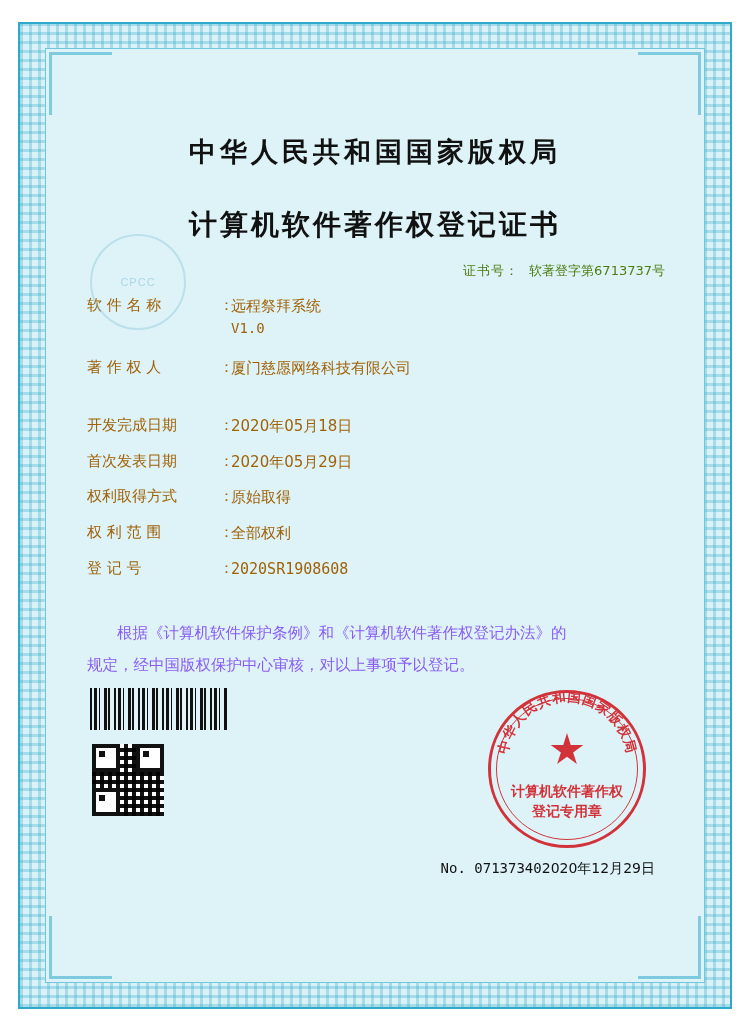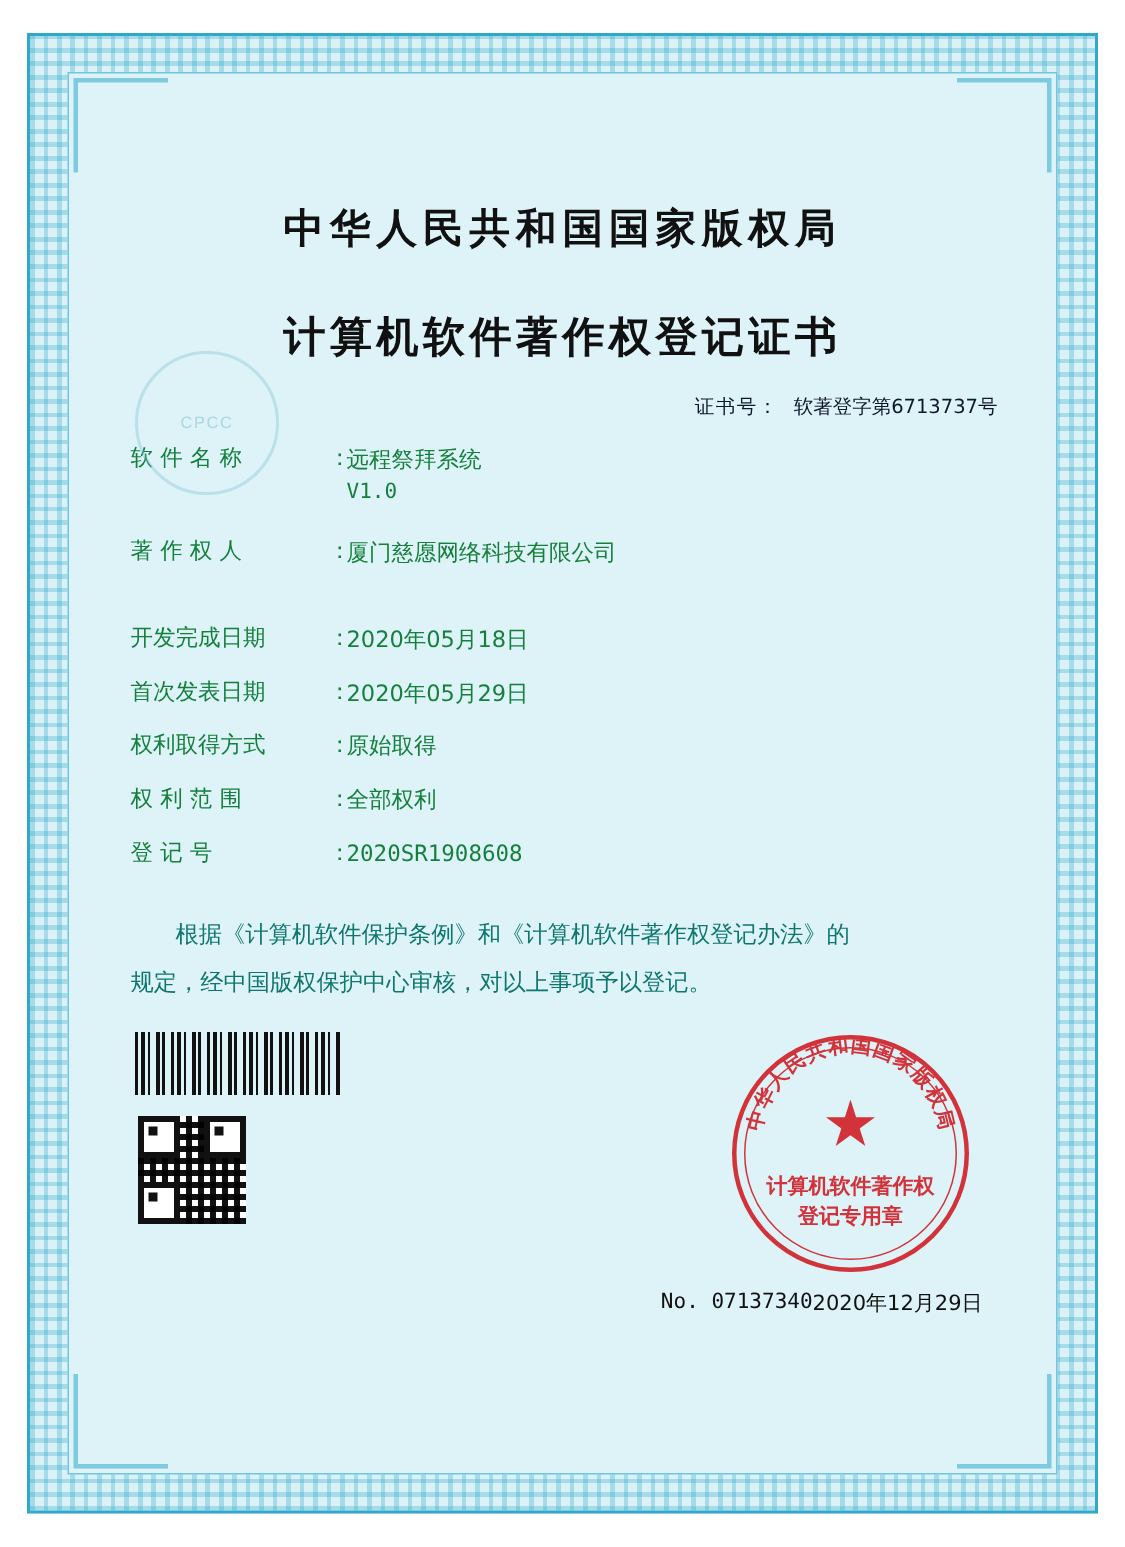--- a/index.html
+++ b/index.html
@@ -94,32 +94,32 @@
   .title-sub {
     margin-top: 36px;
     font-size: 28px;
     letter-spacing: 3px;
   }
   .cert-no-line {
     margin-top: 18px;
     padding-right: 40px;
     text-align: right;
     font-size: 13px;
-    color: #0f172a;
+    color: #4d7c0f;
     font-family: "DejaVu Sans", "Liberation Sans", sans-serif;
   }
   .cert-no-line .lbl { letter-spacing: 1px; }
   .cert-no-line .val { margin-left: 10px; }
 
   .fields {
     margin-top: 16px;
     padding-left: 42px;
     padding-right: 40px;
     font-family: "DejaVu Sans", "Liberation Sans", sans-serif;
-    color: #15803d;
+    color: #a16207;
   }
   .field-row {
     display: flex;
     align-items: flex-start;
     font-size: 15px;
     margin-bottom: 14px;
   }
   .field-row .label {
     width: 132px;
     flex: 0 0 132px;
@@ -137,26 +137,26 @@
     display: block;
     font-family: "DejaVu Sans Mono", "Liberation Mono", monospace;
     font-size: 14px;
   }
   .gap-a { height: 22px; }
   .gap-b { height: 6px; }
 
   .mono { font-family: "DejaVu Sans Mono", "Liberation Mono", monospace; }
 
   .statement {
-    margin-top: 26px;
+    margin-top: 36px;
     padding-left: 42px;
     padding-right: 46px;
     font-size: 15.5px;
     line-height: 2.1;
-    color: #0f766e;
+    color: #8b5cf6;
     font-family: "DejaVu Sans", "Liberation Sans", sans-serif;
     text-align: justify;
   }
   .statement .indent { display: inline-block; width: 30px; }
 
   
   .barcode {
     position: absolute;
     left: 90px;
     top: 688px;

